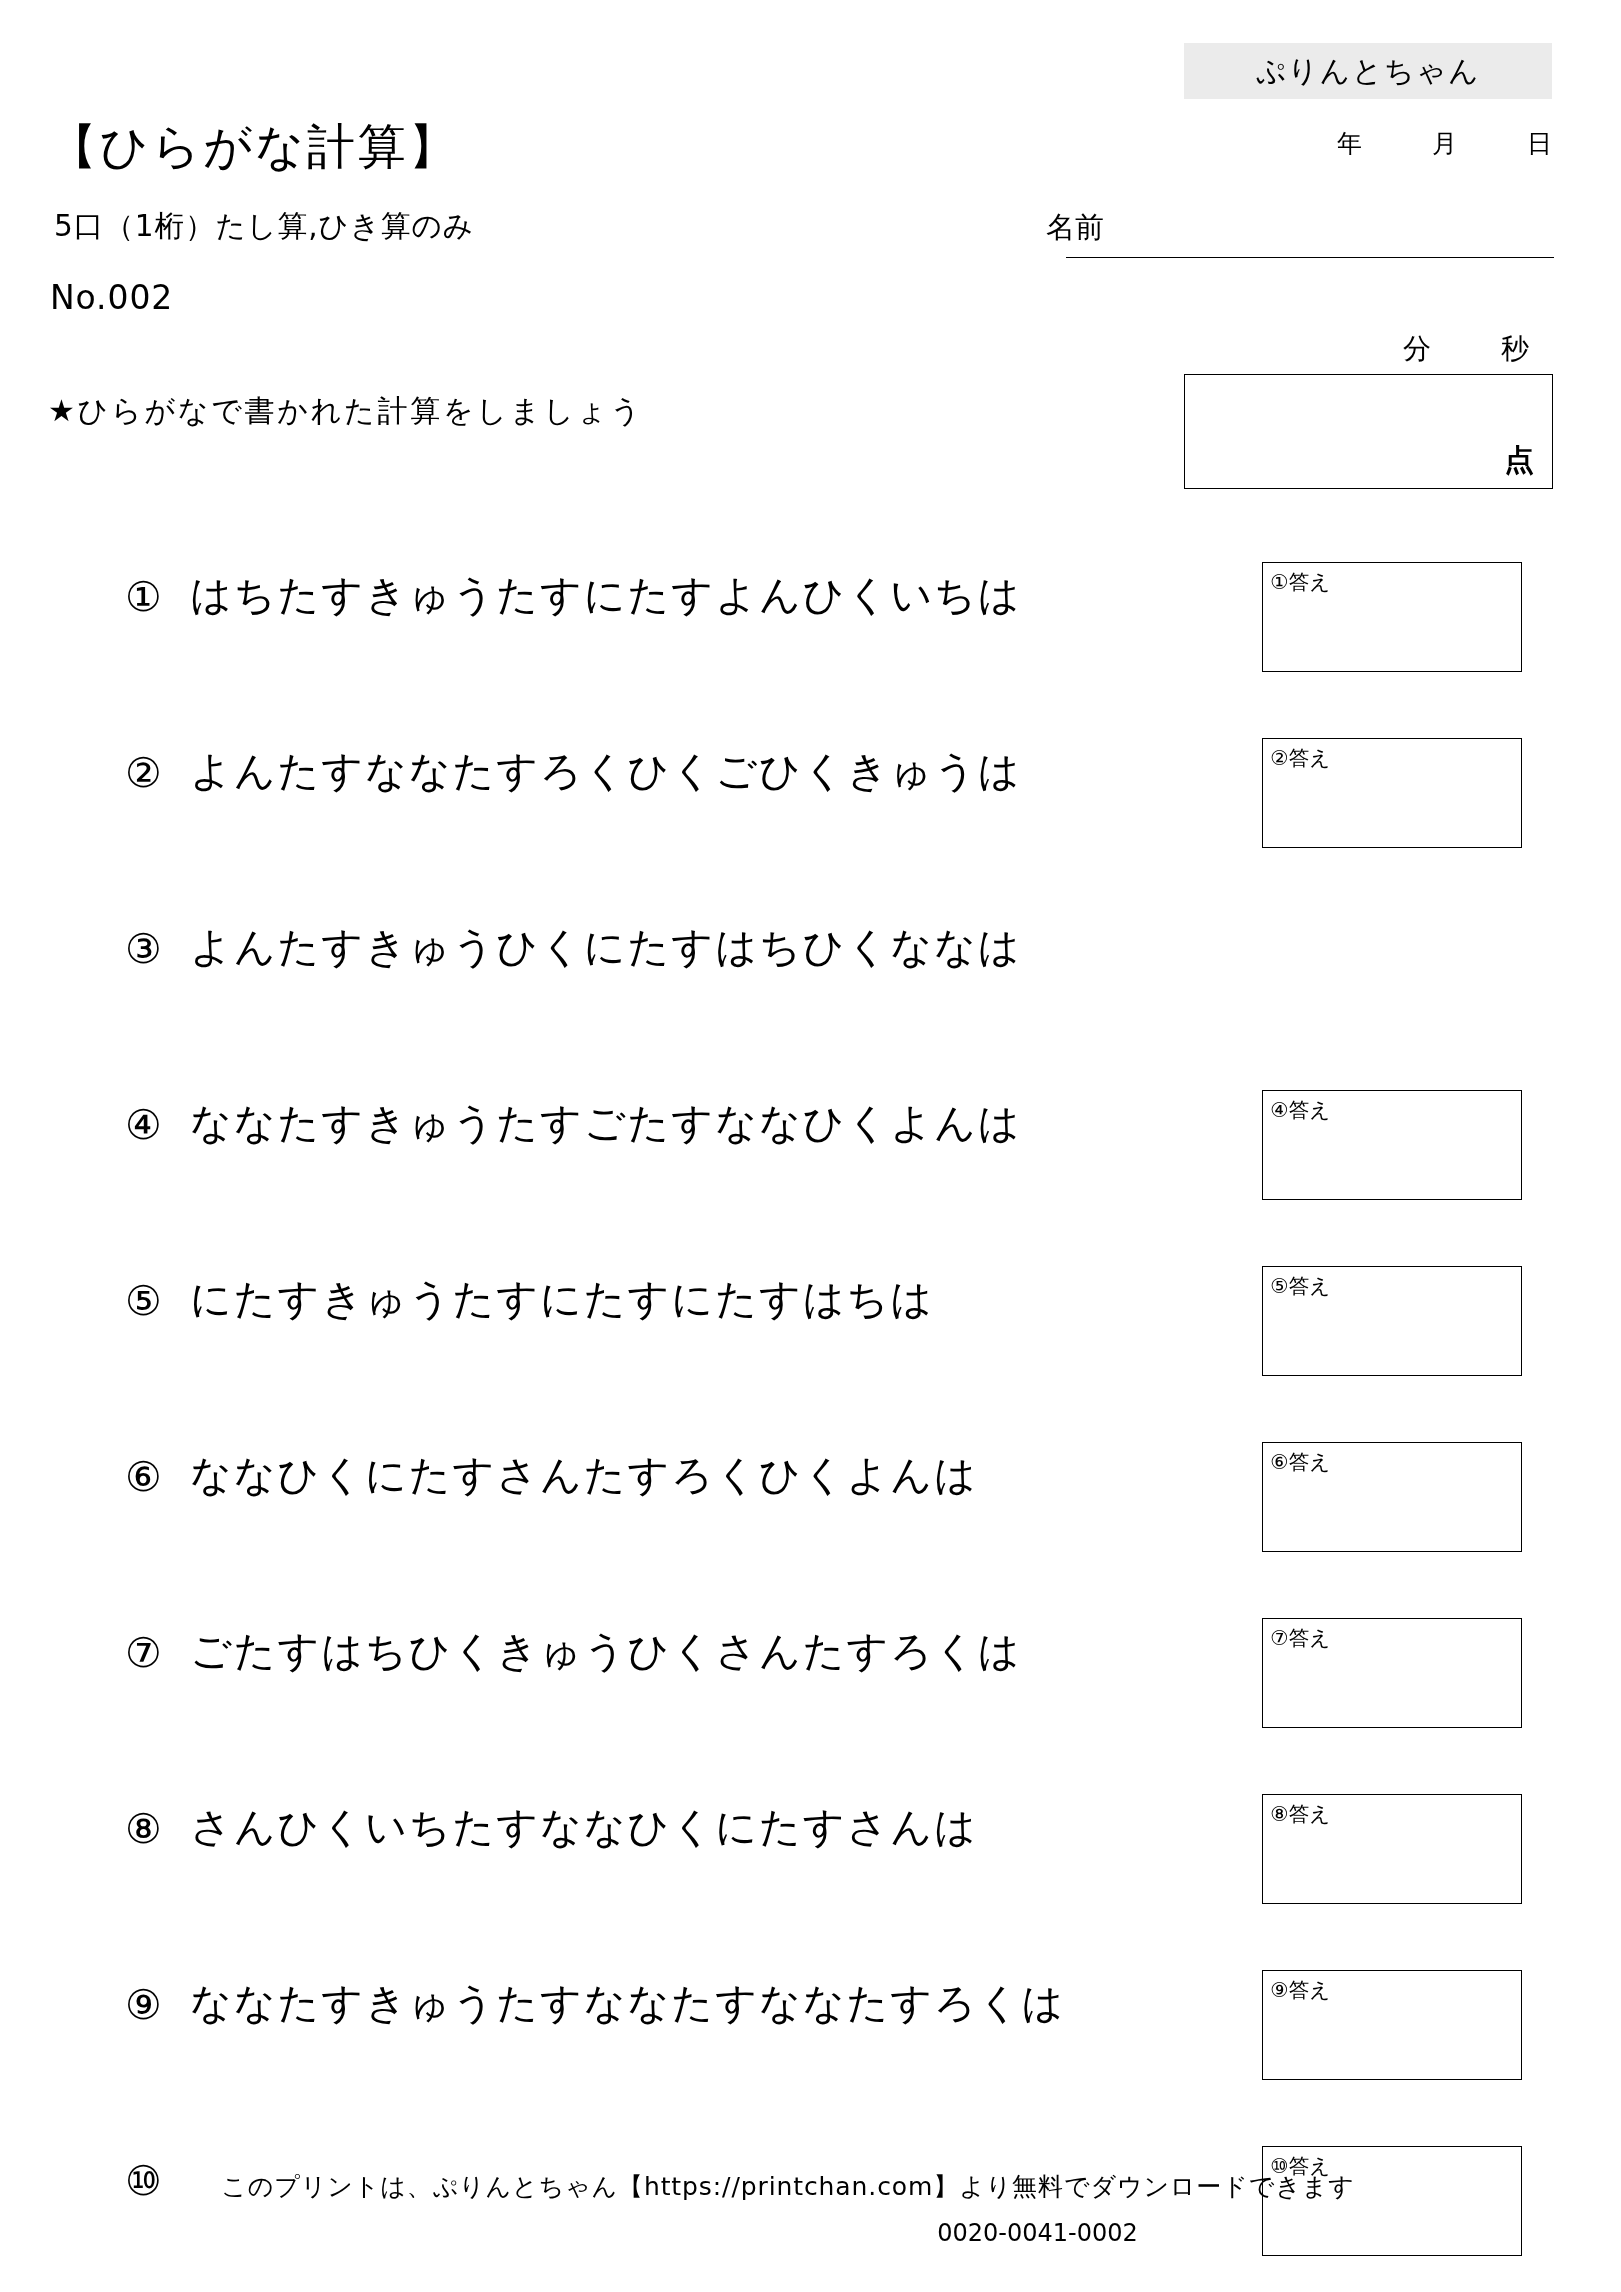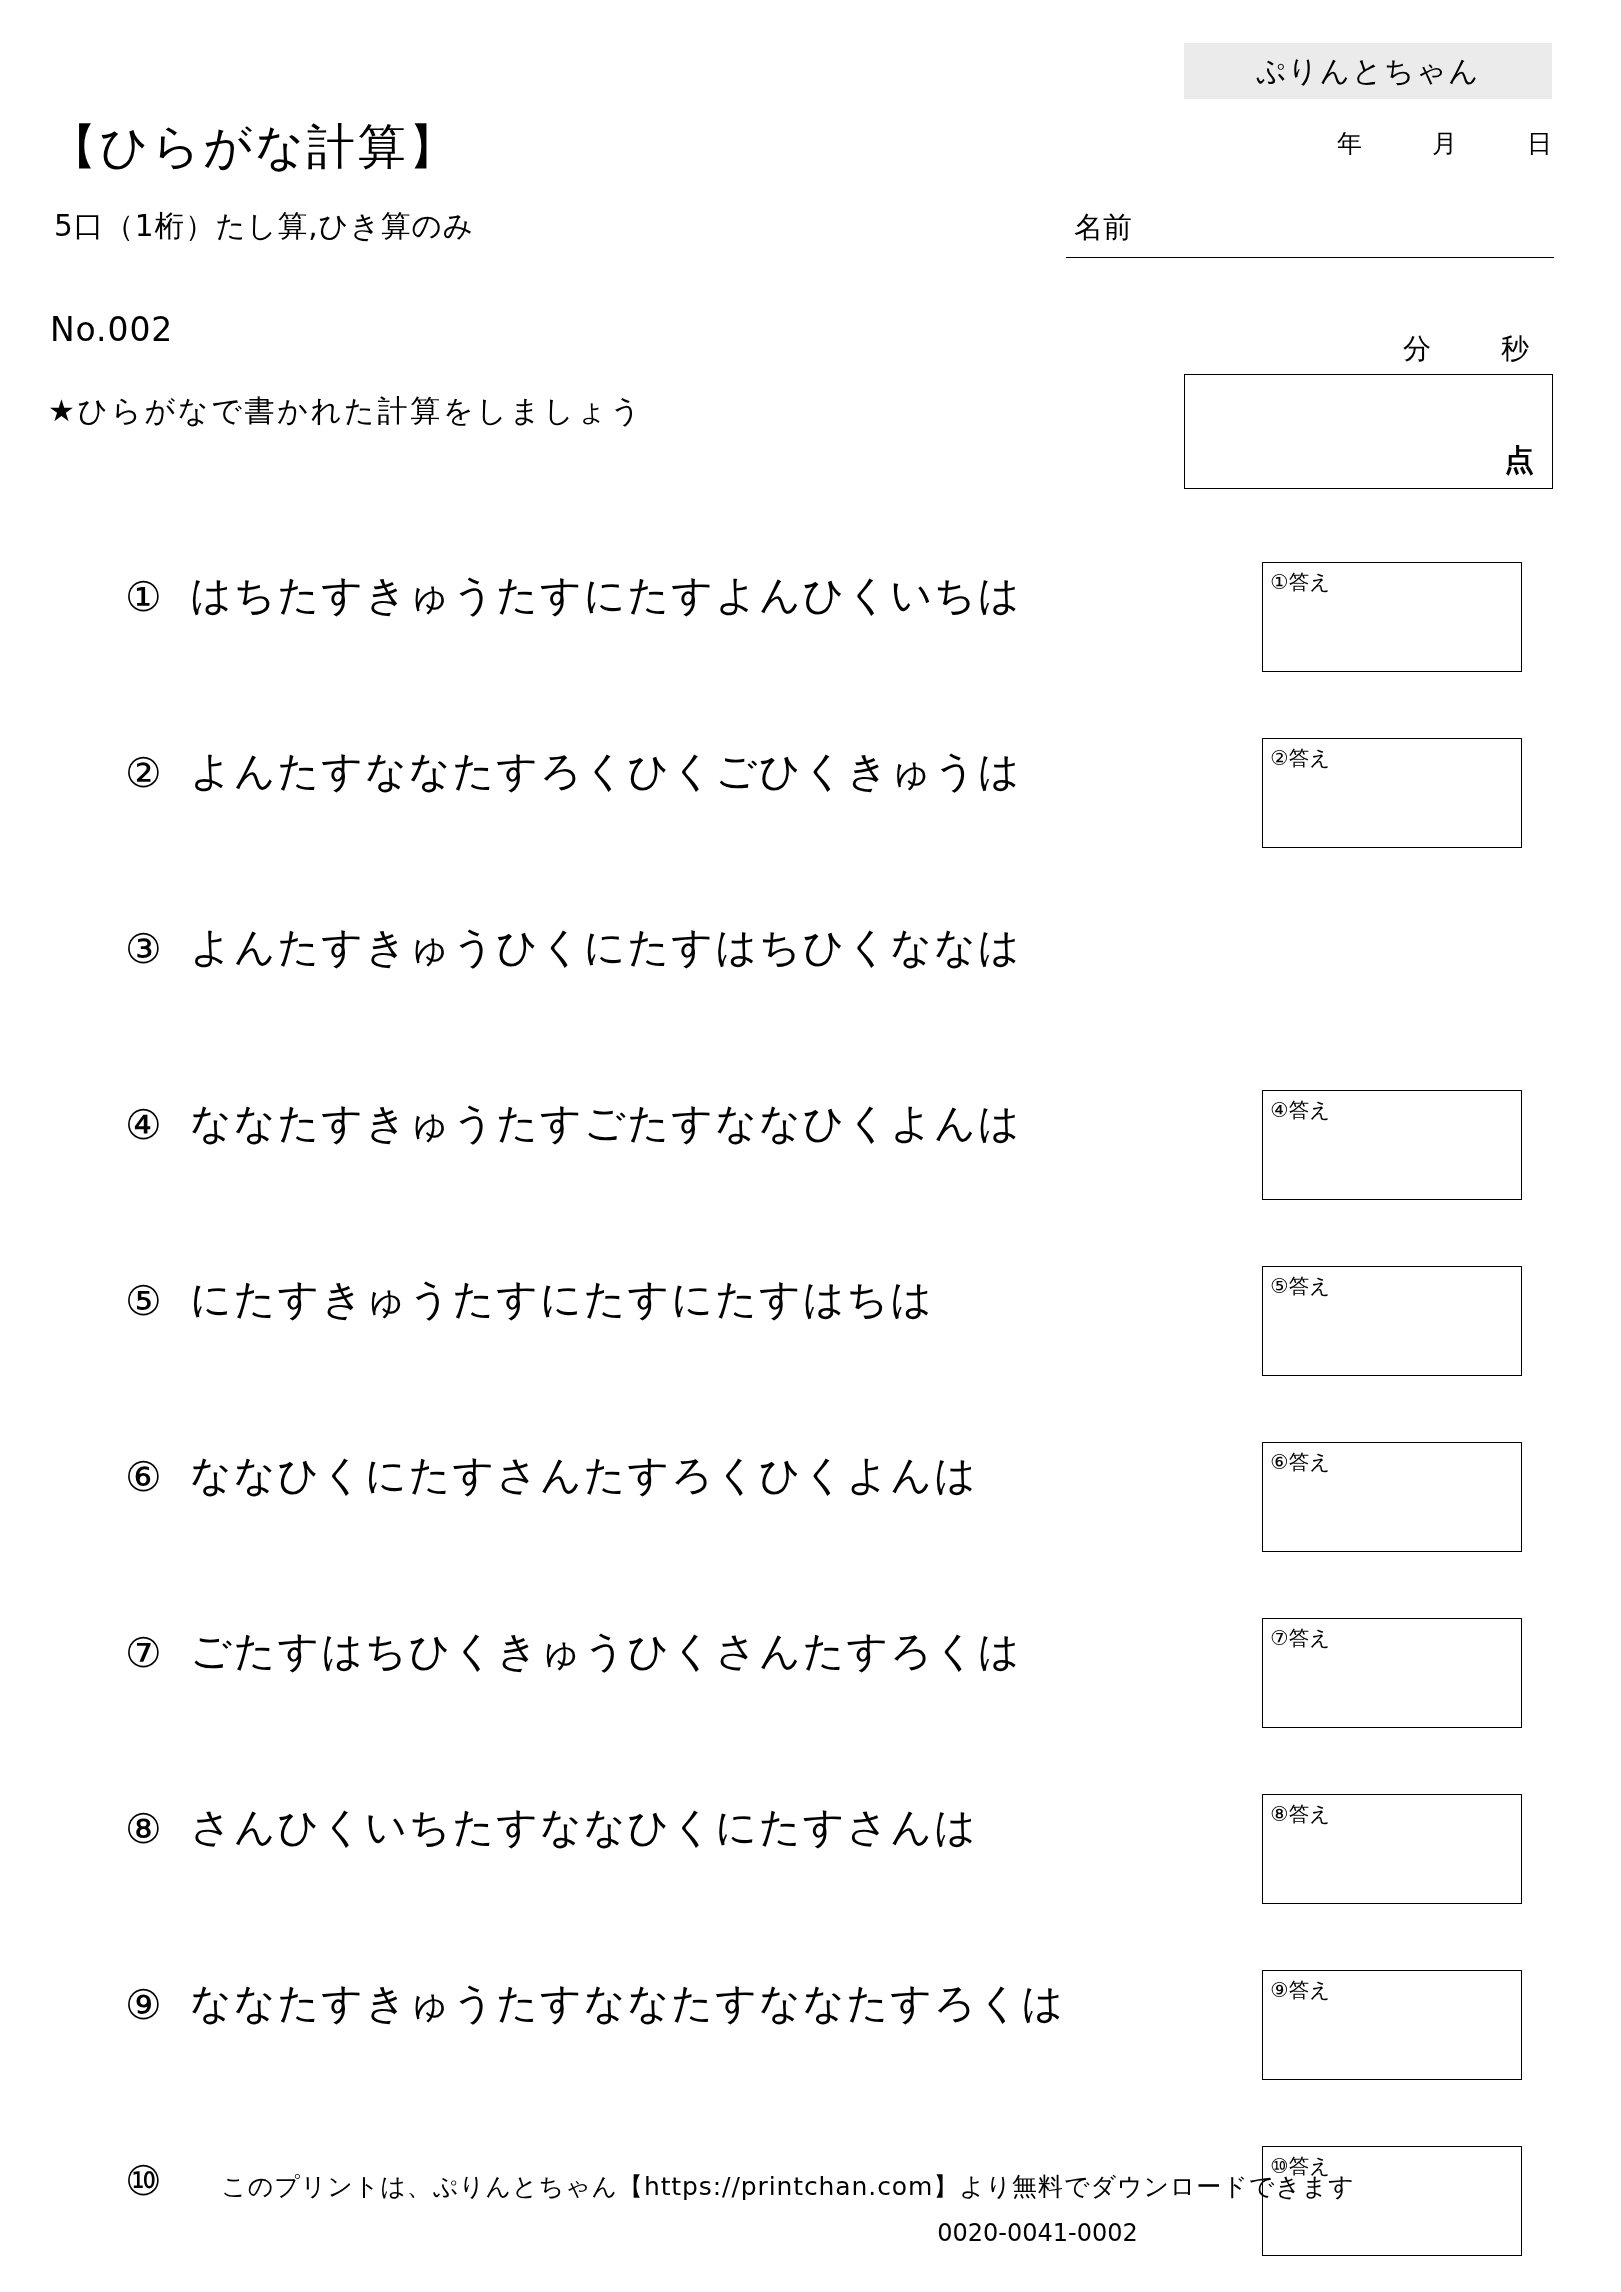--- a/index.html
+++ b/index.html
@@ -44,21 +44,21 @@
     display: flex;
     align-items: center;
     justify-content: flex-end;
     font-size: 25px;
   }
   .date-row span {
     margin-left: 70px;
   }
   .name-label {
     position: absolute;
-    left: 1074px;
+    left: 1046px;
     top: 208px;
     font-size: 29px;
   }
   .name-line {
     position: absolute;
     left: 1066px;
     top: 257px;
     width: 488px;
     border-bottom: 1.8px solid #000;
   }
@@ -78,21 +78,20 @@
     font-size: 29.6px;
     letter-spacing: 0.9px;
     white-space: nowrap;
   }
   .number {
     position: absolute;
     left: 50px;
     top: 278px;
     font-size: 33px;
     letter-spacing: 0.9px;
-    margin-top: 32px;
   }
   .instruction {
     position: absolute;
     left: 48px;
     top: 391px;
     font-size: 30px;
     letter-spacing: 2.7px;
     white-space: nowrap;
   }
 

